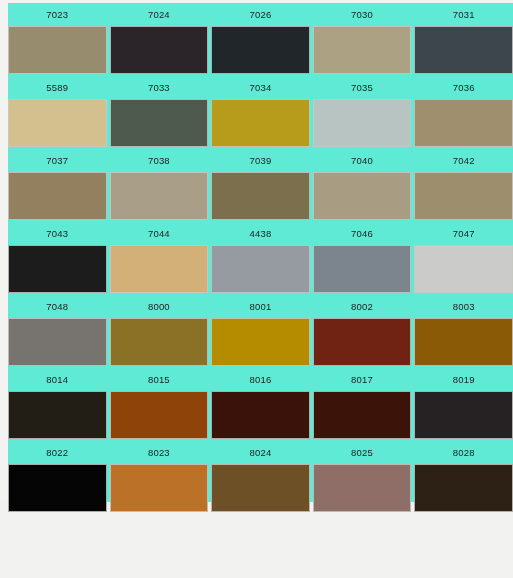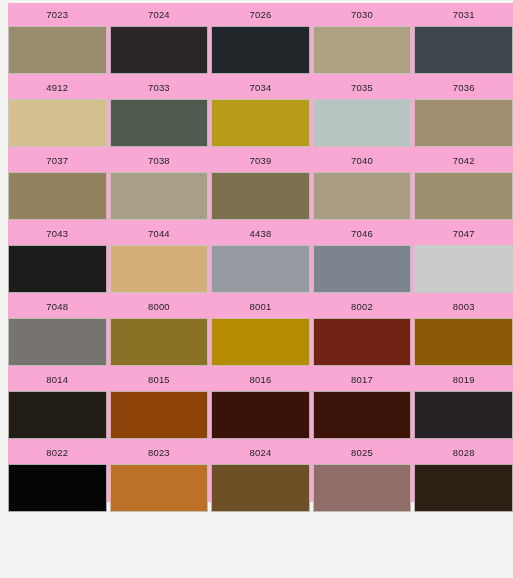--- a/index.html
+++ b/index.html
@@ -10,21 +10,21 @@
   body {
     width: 513px;
     height: 578px;
     font-family: "Liberation Sans", sans-serif;
     overflow: hidden;
   }
   #page {
     position: relative;
     width: 513px;
     height: 502px;
-    background: #f9a8d4;
+    background: #5eead4;
     box-sizing: border-box;
     border-left: 8px solid #f3f3f1;
     border-top: 3px solid #f3f3f1;
   }
   #grid {
     display: flex;
     flex-direction: column;
   }
   .swatch-row {
     display: flex;
@@ -81,21 +81,21 @@
           <div class="swatch-label">7030</div>
           <div class="swatch-chip" style="background: rgb(173, 161, 132);"></div>
         </div>
         <div class="swatch-cell">
           <div class="swatch-label">7031</div>
           <div class="swatch-chip" style="background: rgb(61, 69, 77);"></div>
         </div>
       </div>
       <div class="swatch-row">
         <div class="swatch-cell">
-          <div class="swatch-label">4912</div>
+          <div class="swatch-label">5589</div>
           <div class="swatch-chip" style="background: rgb(212, 191, 142);"></div>
         </div>
         <div class="swatch-cell">
           <div class="swatch-label">7033</div>
           <div class="swatch-chip" style="background: rgb(78, 90, 78);"></div>
         </div>
         <div class="swatch-cell">
           <div class="swatch-label">7034</div>
           <div class="swatch-chip" style="background: rgb(183, 156, 28);"></div>
         </div>

